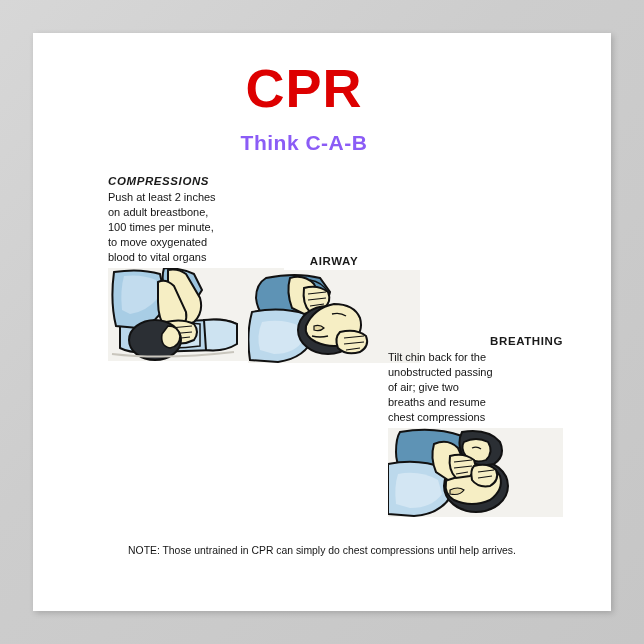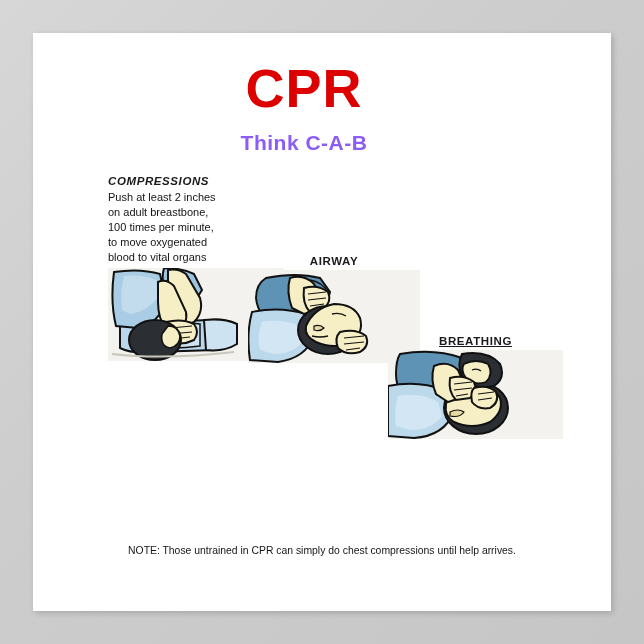--- a/index.html
+++ b/index.html
@@ -82,21 +82,21 @@
     display: block;
     background: #f3f2ee;
   }
 
   #step-compressions { left: 75px;  top: 142px; width: 176px; }
   #step-airway       { left: 215px; top: 222px; width: 172px; }
   #step-breathing    { left: 355px; top: 302px; width: 175px; }
 
   #step-compressions .step-heading { text-align: left; font-style: italic; }
   #step-airway .step-heading { }
-  #step-breathing .step-heading { text-align: center; text-decoration: underline; }
+  #step-breathing .step-heading { text-align: right; }
 
   
   #poster-note {
     position: absolute;
     left: 0;
     top: 512px;
     width: 578px;
     text-align: center;
     font-size: 10.4px;
     color: #151515;
@@ -178,20 +178,25 @@
           <path d="M92 62 Q108 58 118 66 Q122 76 112 82 Q98 86 90 78 Q86 68 92 62 Z" fill="#f6eec4" stroke="#111" stroke-width="2"></path>
           <path d="M96 68 L116 66 M96 74 L116 72 M98 80 L112 78" stroke="#111" stroke-width="1.1" fill="none"></path>
 
           <path d="M62 10 Q74 12 80 22" stroke="#111" stroke-width="1.4" fill="none"></path>
         </svg>
       </div>
     </div>
 
     <div class="step" id="step-breathing">
       <div class="step-heading">BREATHING</div>
+      <div class="step-body">Tilt chin back for the
+unobstructed passing
+of air; give two
+breaths and resume
+chest compressions</div>
       <div class="step-figure">
         <svg width="128" height="89" viewBox="0 0 128 89" xmlns="http://www.w3.org/2000/svg">
           <rect x="0" y="0" width="128" height="89" fill="#f3f2ee"></rect>
 
           <path d="M12 4 Q46 -2 74 8 L86 22 Q80 40 62 48 L26 54 Q8 44 8 24 Q8 10 12 4 Z" fill="#5e93b5" stroke="#111" stroke-width="2"></path>
 
           <path d="M0 36 Q30 30 56 40 L66 62 Q56 86 26 88 L0 86 Z" fill="#bcd9ec" stroke="#111" stroke-width="2"></path>
           <path d="M10 46 Q32 42 50 52 L54 66 Q44 80 22 80 L8 76 Q6 58 10 46 Z" fill="#d3e6f3" stroke="none"></path>
 
           <ellipse cx="88" cy="58" rx="32" ry="26" fill="#2b2f34" stroke="#111" stroke-width="2"></ellipse>

